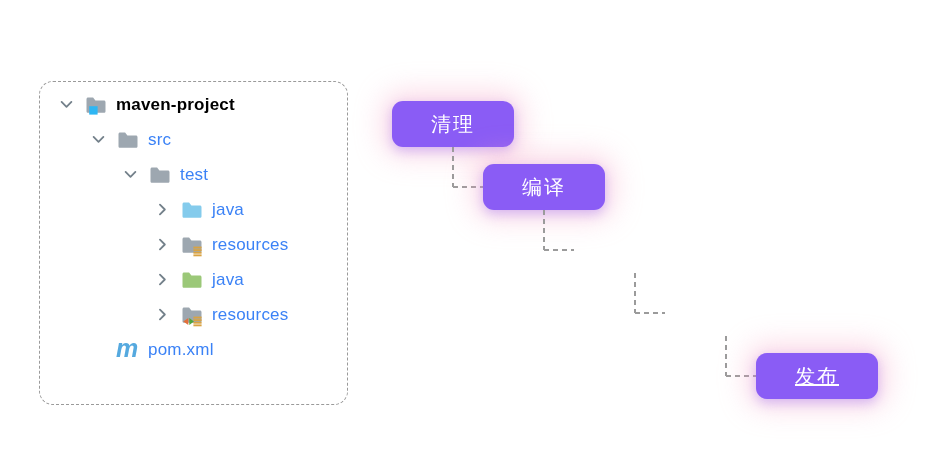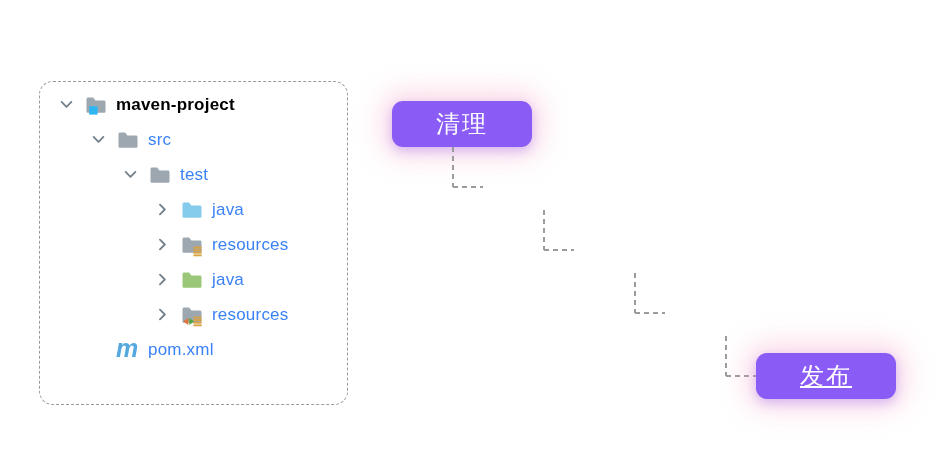--- a/index.html
+++ b/index.html
@@ -40,26 +40,26 @@
   .maven-m{
     font-style:italic;font-weight:bold;
     font-size:25px;line-height:22px;
     color:var(--maven-blue,#55a9df);
     transform:translateY(-2px);
   }
 
   
   .pipeline{position:absolute;inset:0;}
   .step-btn{
-    position:absolute;width:140px;height:46px;
+    position:absolute;width:122px;height:46px;
     background:var(--accent,#8a5cf5);
     border-radius:11px;
     display:flex;align-items:center;justify-content:center;
     color:var(--step-text,#ffffff);
-    font-size:24px;letter-spacing:2px;
+    font-size:20px;letter-spacing:2px;
     box-shadow:0 4px 12px rgba(139,92,246,.35), 0 0 28px 9px rgba(248,168,198,.42);
     cursor:pointer;
   }
   .conn-v{
     position:absolute;width:2px;
     background:repeating-linear-gradient(180deg,var(--connector,#9b9b9b) 0 5px,transparent 5px 9px);
   }
   .conn-h{
     position:absolute;height:2px;
     background:repeating-linear-gradient(90deg,var(--connector,#9b9b9b) 0 5px,transparent 5px 9px);
@@ -185,20 +185,23 @@
     <span class="t-label">pom.xml</span>
   </div>
       </div>
   </div>
   <div class="pipeline" id="pipeline">
       <div class="step-btn" style="left: 392px; top: 101px;">
     <span>清理</span>
   </div>
       <div class="conn-v" style="left: 452px; top: 147px; height: 40px;"></div>
       <div class="conn-h" style="left: 453px; top: 186px; width: 30px;"></div>
+      <div class="step-btn" style="left: 483px; top: 164px;">
+    <span>编译</span>
+  </div>
       <div class="conn-v" style="left: 543px; top: 210px; height: 40px;"></div>
       <div class="conn-h" style="left: 544px; top: 249px; width: 30px;"></div>
       <div class="conn-v" style="left: 634px; top: 273px; height: 40px;"></div>
       <div class="conn-h" style="left: 635px; top: 312px; width: 30px;"></div>
       <div class="conn-v" style="left: 725px; top: 336px; height: 40px;"></div>
       <div class="conn-h" style="left: 726px; top: 375px; width: 30px;"></div>
       <div class="step-btn" style="left: 756px; top: 353px; text-decoration: underline;">
     <span>发布</span>
   </div>
     </div>

